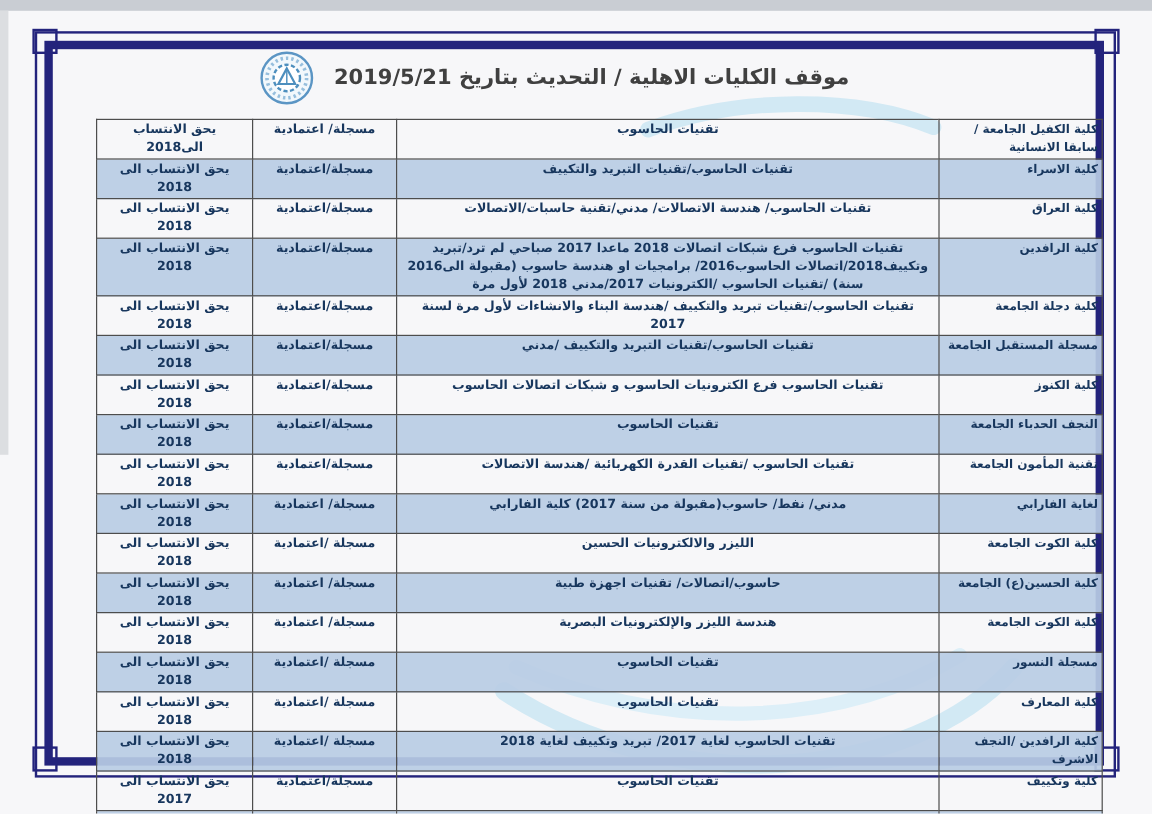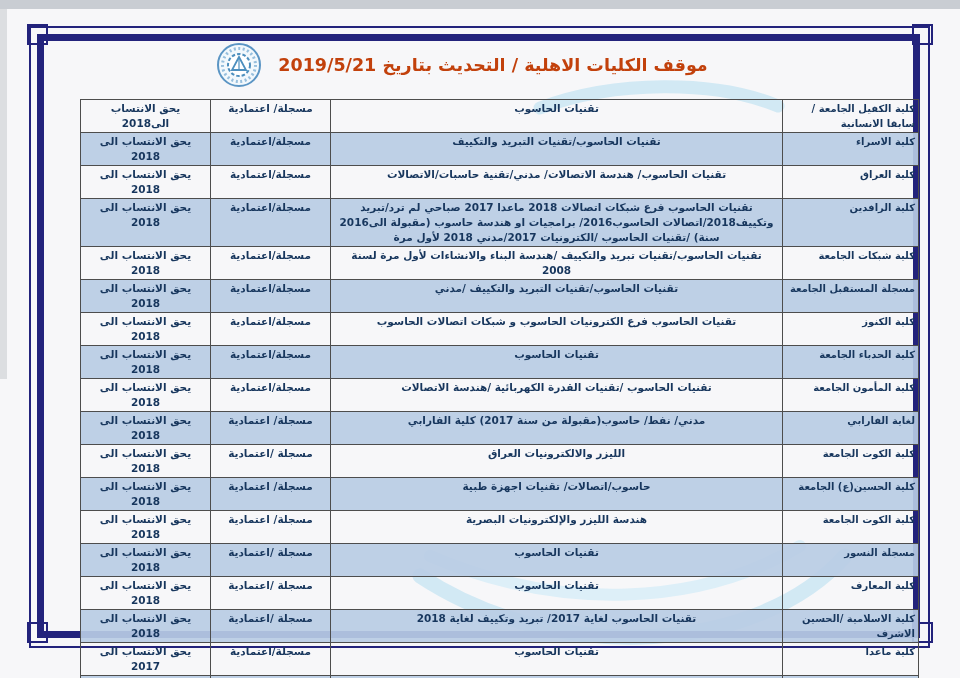--- a/index.html
+++ b/index.html
@@ -18,21 +18,21 @@
   .corner.tl{left:27px;top:24px;}
   .corner.tr{left:912px;top:24px;}
   .corner.bl{left:27px;top:622px;}
   .corner.br{left:912px;top:622px;}
 
   
   .watermark{position:absolute;left:0;top:0;z-index:0;}
 
   
   .header{position:absolute;left:0;top:42px;width:960px;display:flex;justify-content:center;align-items:center;gap:16px;transform:translateX(-18px);z-index:2;}
-  .doc-title{font-size:17.5px;font-weight:bold;color:#c2410c;direction:rtl;letter-spacing:0;}
+  .doc-title{font-size:17.5px;font-weight:bold;color:#404040;direction:rtl;letter-spacing:0;}
 
   
   table.status-table{
     position:absolute;left:80px;top:99px;width:838px;z-index:1;
     border-collapse:collapse;direction:rtl;table-layout:fixed;
   }
   table.status-table td{
     border:1px solid #4d4d4d;
     padding:1px 5px;
     font-size:10.5px;line-height:15px;font-weight:bold;
@@ -100,58 +100,58 @@
         <td>مسجلة/اعتمادية</td>
         <td>يحق الانتساب الى 2018</td>
       </tr>
       <tr class="shade">
         <td>كلية الرافدين</td>
         <td>تقنيات الحاسوب فرع شبكات اتصالات 2018 ماعدا 2017 صباحي لم ترد/تبريد وتكييف2018/اتصالات الحاسوب2016/ برامجيات او هندسة حاسوب (مقبولة الى2016 سنة) /تقنيات الحاسوب /الكترونيات 2017/مدني 2018 لأول مرة</td>
         <td>مسجلة/اعتمادية</td>
         <td>يحق الانتساب الى 2018</td>
       </tr>
       <tr>
-        <td>كلية شبكات الجامعة</td>
-        <td>تقنيات الحاسوب/تقنيات تبريد والتكييف /هندسة البناء والانشاءات لأول مرة لسنة 2008</td>
+        <td>كلية دجلة الجامعة</td>
+        <td>تقنيات الحاسوب/تقنيات تبريد والتكييف /هندسة البناء والانشاءات لأول مرة لسنة 2017</td>
         <td>مسجلة/اعتمادية</td>
         <td>يحق الانتساب الى 2018</td>
       </tr>
       <tr class="shade">
         <td>مسجلة المستقبل الجامعة</td>
         <td>تقنيات الحاسوب/تقنيات التبريد والتكييف /مدني</td>
         <td>مسجلة/اعتمادية</td>
         <td>يحق الانتساب الى 2018</td>
       </tr>
       <tr>
         <td>كلية الكنوز</td>
         <td>تقنيات الحاسوب فرع الكترونيات الحاسوب و شبكات اتصالات الحاسوب</td>
         <td>مسجلة/اعتمادية</td>
         <td>يحق الانتساب الى 2018</td>
       </tr>
       <tr class="shade">
-        <td>كلية الحدباء الجامعة</td>
+        <td>النجف الحدباء الجامعة</td>
         <td>تقنيات الحاسوب</td>
         <td>مسجلة/اعتمادية</td>
         <td>يحق الانتساب الى 2018</td>
       </tr>
       <tr>
-        <td>كلية المأمون الجامعة</td>
+        <td>تقنية المأمون الجامعة</td>
         <td>تقنيات الحاسوب /تقنيات القدرة الكهربائية /هندسة الاتصالات</td>
         <td>مسجلة/اعتمادية</td>
         <td>يحق الانتساب الى 2018</td>
       </tr>
       <tr class="shade">
         <td>لغاية الفارابي</td>
         <td>مدني/ نفط/ حاسوب(مقبولة من سنة 2017) كلية الفارابي</td>
         <td>مسجلة/ اعتمادية</td>
         <td>يحق الانتساب الى 2018</td>
       </tr>
       <tr>
         <td>كلية الكوت الجامعة</td>
-        <td>الليزر والالكترونيات العراق</td>
+        <td>الليزر والالكترونيات الحسين</td>
         <td>مسجلة /اعتمادية</td>
         <td>يحق الانتساب الى 2018</td>
       </tr>
       <tr class="shade">
         <td>كلية الحسين(ع) الجامعة</td>
         <td>حاسوب/اتصالات/ تقنيات اجهزة طبية</td>
         <td>مسجلة/ اعتمادية</td>
         <td>يحق الانتساب الى 2018</td>
       </tr>
       <tr>
@@ -166,27 +166,27 @@
         <td>مسجلة /اعتمادية</td>
         <td>يحق الانتساب الى 2018</td>
       </tr>
       <tr>
         <td>كلية المعارف</td>
         <td>تقنيات الحاسوب</td>
         <td>مسجلة /اعتمادية</td>
         <td>يحق الانتساب الى 2018</td>
       </tr>
       <tr class="shade">
-        <td>كلية الاسلامية /الحسين الاشرف</td>
+        <td>كلية الرافدين /النجف الاشرف</td>
         <td>تقنيات الحاسوب لغاية 2017/ تبريد وتكييف لغاية 2018</td>
         <td>مسجلة /اعتمادية</td>
         <td>يحق الانتساب الى 2018</td>
       </tr>
       <tr>
-        <td>كلية ماعدا</td>
+        <td>كلية وتكييف</td>
         <td>تقنيات الحاسوب</td>
         <td>مسجلة/اعتمادية</td>
         <td>يحق الانتساب الى 2017</td>
       </tr>
       <tr class="shade">
         <td>كلية القلم</td>
         <td>تقنيات الحاسوب</td>
         <td>مسجلة /اعتمادية</td>
         <td>يحق الانتساب الى 2017</td>
       </tr>

